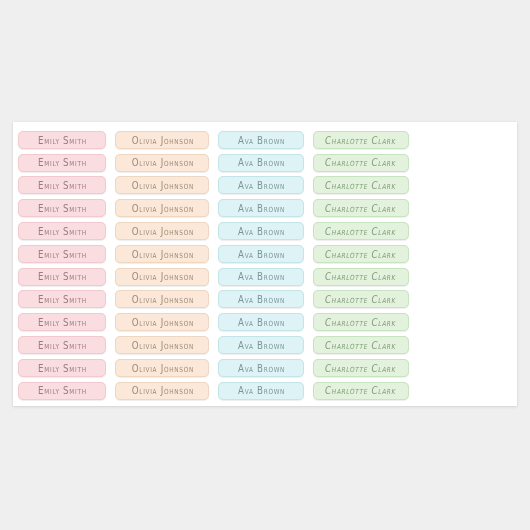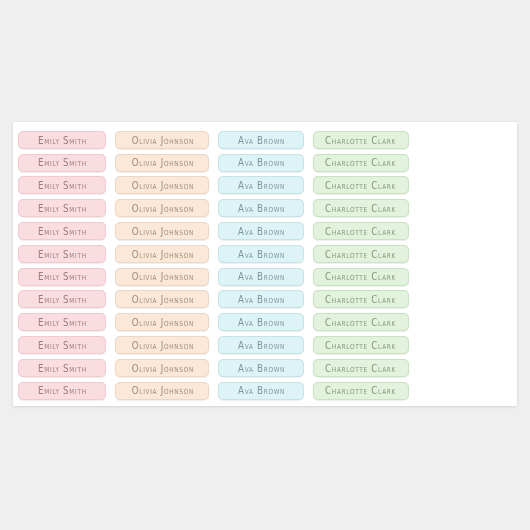--- a/index.html
+++ b/index.html
@@ -75,21 +75,21 @@
     line-height: 1;
     white-space: nowrap;
     transform: scaleX(0.92);
     transform-origin: center;
   }
 
   
   .col-0 { width: 110px; }
   .col-1 { width: 116px; }
   .col-2 { width: 106px; }
-  .col-3 { width: 118px; }
+  .col-3 { width: 118px; font-style: italic; }
 </style>
 </head>
 <body>
 
 <div id="stage">
   <div id="sheet">
     <div id="label-grid">
         <div class="label-row">
           <div class="label col-0" style="background: rgb(250, 221, 224); border: 1px solid rgb(242, 201, 206);">
             <span class="label-text" style="color: rgb(154, 122, 126);">Emily Smith</span>

